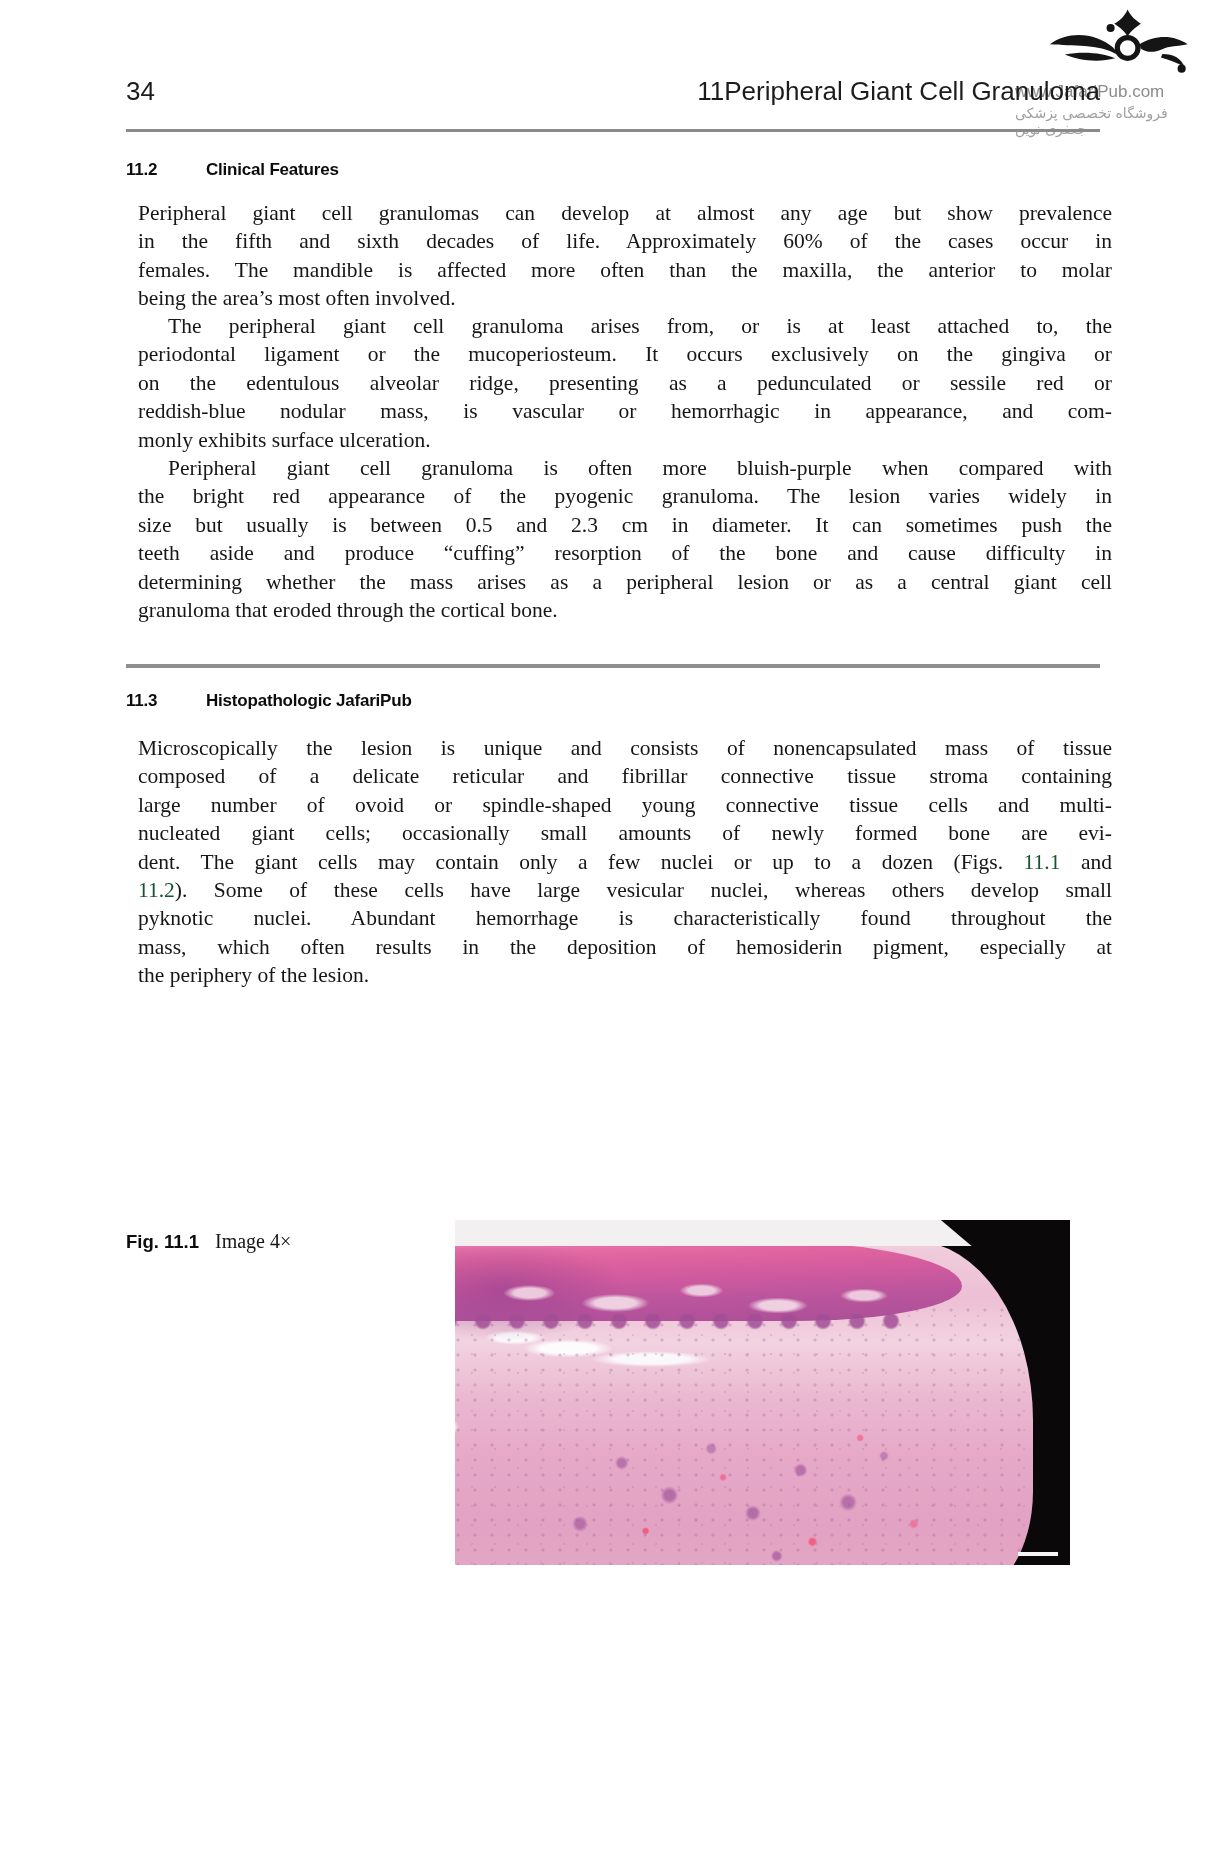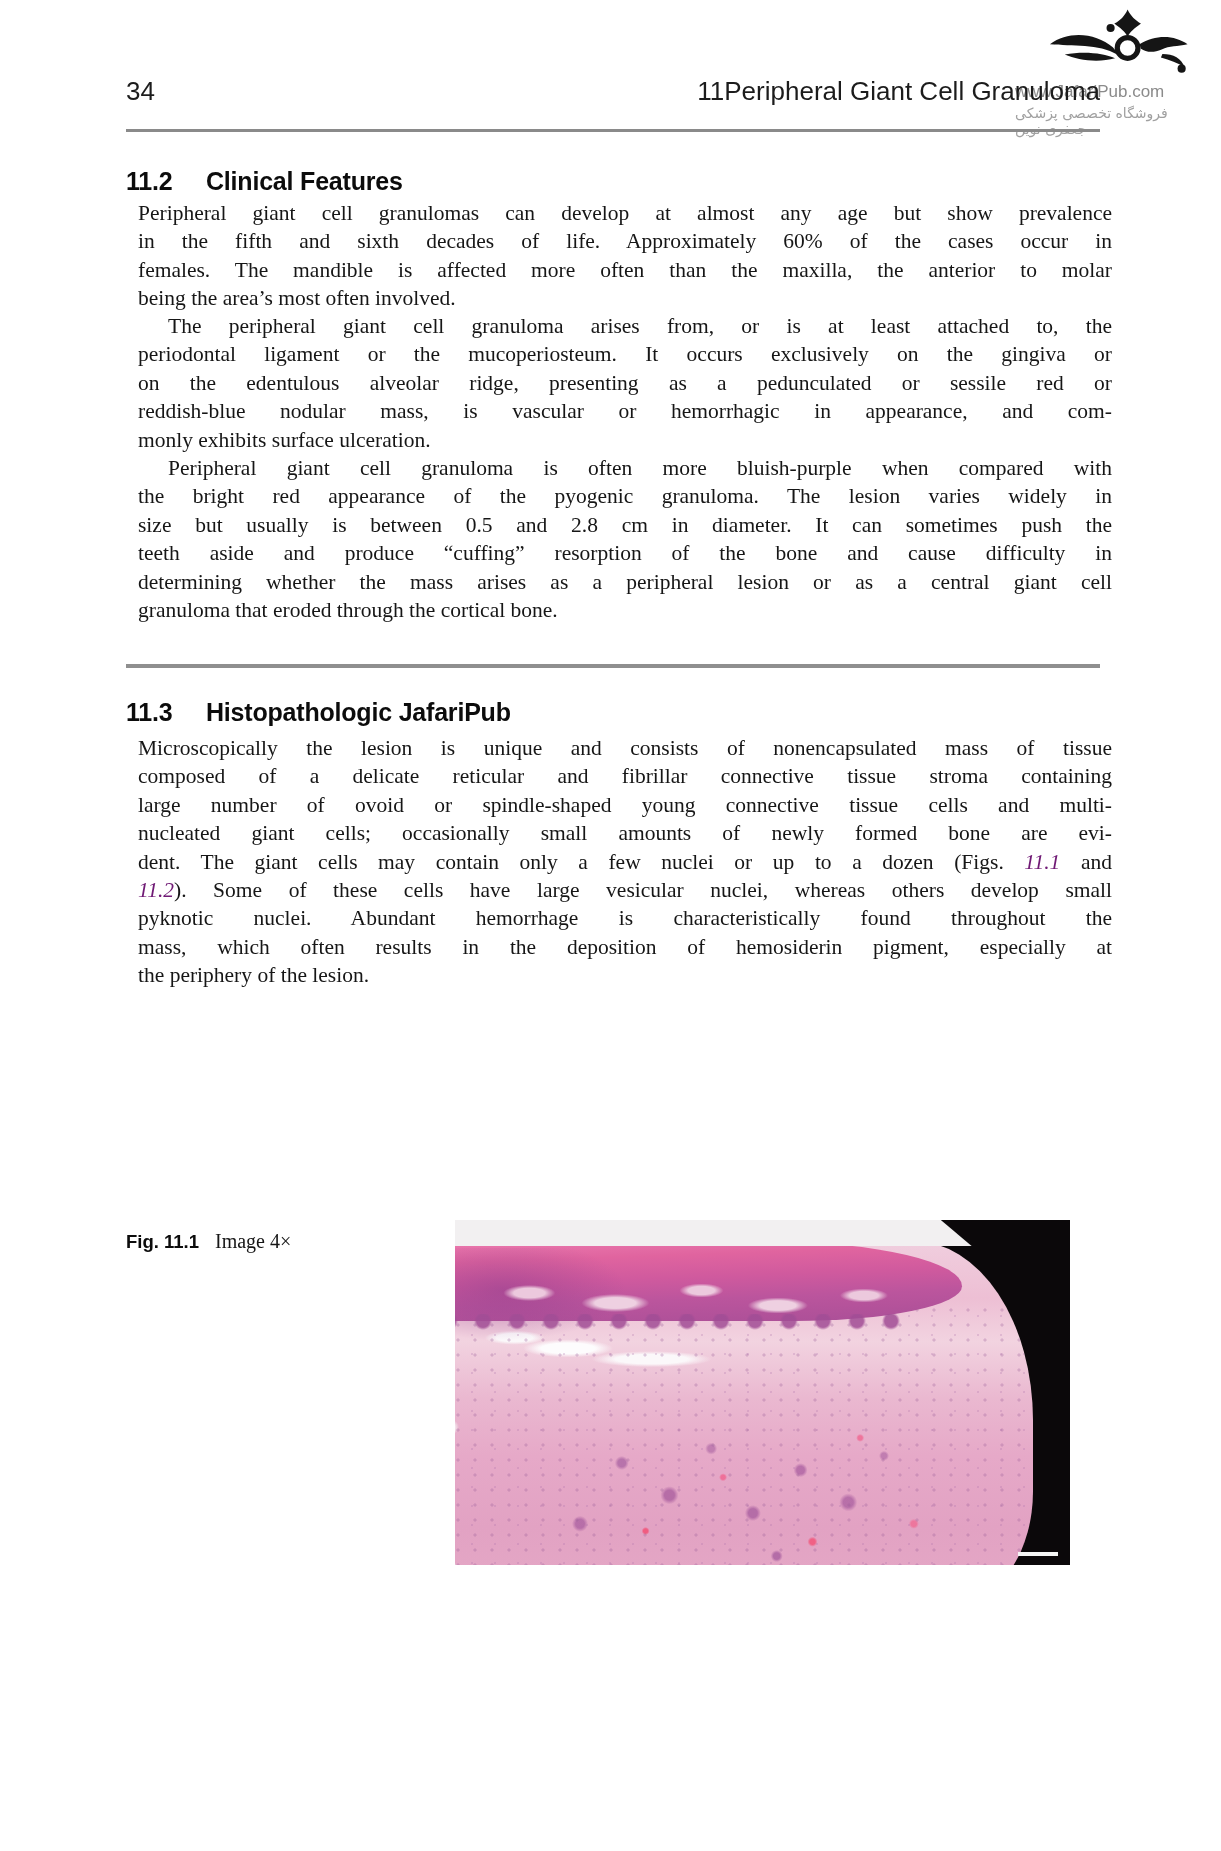--- a/index.html
+++ b/index.html
@@ -11,27 +11,27 @@
               font-family:"Liberation Sans",sans-serif;font-size:26px;color:#1c1c1c;}
   .running-title{display:flex;}
   .header-rule{position:absolute;left:126px;top:129px;width:974px;height:3px;background:#8a8a8a;}
   .watermark{position:absolute;top:8px;right:28px;width:178px;text-align:left;}
   .watermark svg{display:block;margin-left:auto;}
   .wm-url{font-family:"Liberation Sans",sans-serif;font-size:17px;color:#8b8b8b;margin-top:0px;}
   .wm-fa{font-family:"DejaVu Sans",sans-serif;font-size:14px;color:#a0a0a0;margin-top:3px;direction:rtl;}
   
   .content{position:absolute;left:126px;top:0;width:974px;height:1851px;}
   .sec-heading{position:absolute;left:0;font-family:"Liberation Sans",sans-serif;
-               font-weight:700;font-size:25px;color:#0c0c0c;letter-spacing:-0.2px;}
+               font-weight:700;font-size:17px;color:#0c0c0c;letter-spacing:-0.2px;}
   .sec-heading .num{display:inline-block;width:80px;}
   .para{position:absolute;left:0;width:974px;font-size:21.5px;margin-left:12px;}
   .ln{line-height:28.4px;height:28.4px;text-align:justify;text-align-last:justify;white-space:nowrap;}
   .ln.last{text-align-last:left;}
   .ln.ind{text-indent:30px;}
-  .figref{color:#701a75;text-decoration:none;cursor:pointer;font-style:italic;}
+  .figref{color:#14532d;text-decoration:none;cursor:pointer;}
   .section-rule{position:absolute;left:0;top:664px;width:974px;height:4px;background:#8f8f8f;}
   
   .figure-row{position:absolute;left:0;top:1220px;width:974px;height:439px;}
   .fig-caption{position:absolute;left:0;top:10px;white-space:nowrap;}
   .fig-label{font-family:"Liberation Sans",sans-serif;font-weight:700;font-size:18.5px;color:#0c0c0c;}
   .fig-text{font-family:"Liberation Serif",serif;font-size:20px;margin-left:16px;}
   .micrograph{position:absolute;left:329px;top:0;width:615px;height:345px;
               background:#f2f0f1;overflow:hidden;}
   .mg-black{position:absolute;left:68%;top:-4%;width:36%;height:112%;background:#0b080a;}
   .mg-tissue{position:absolute;left:-3%;top:6%;width:97%;height:104%;overflow:hidden;
@@ -130,21 +130,21 @@
       <div class="ln ind">The peripheral giant cell granuloma arises from, or is at least attached to, the</div>
       <div class="ln">periodontal ligament or the mucoperiosteum. It occurs exclusively on the gingiva or</div>
       <div class="ln">on the edentulous alveolar ridge, presenting as a pedunculated or sessile red or</div>
       <div class="ln">reddish-blue nodular mass, is vascular or hemorrhagic in appearance, and com-</div>
       <div class="ln last">monly exhibits surface ulceration.</div>
     </div>
 
     <div class="para" style="top:454px;">
       <div class="ln ind">Peripheral giant cell granuloma is often more bluish-purple when compared with</div>
       <div class="ln">the bright red appearance of the pyogenic granuloma. The lesion varies widely in</div>
-      <div class="ln">size but usually is between 0.5 and 2.8 cm in diameter. It can sometimes push the</div>
+      <div class="ln">size but usually is between 0.5 and 2.3 cm in diameter. It can sometimes push the</div>
       <div class="ln">teeth aside and produce “cuffing” resorption of the bone and cause difficulty in</div>
       <div class="ln">determining whether the mass arises as a peripheral lesion or as a central giant cell</div>
       <div class="ln last">granuloma that eroded through the cortical bone.</div>
     </div>
 
     <div class="section-rule"></div>
     <h2 class="sec-heading" style="top:677px;">
       <span class="num">11.3</span><span>Histopathologic JafariPub</span>
     </h2>
 

